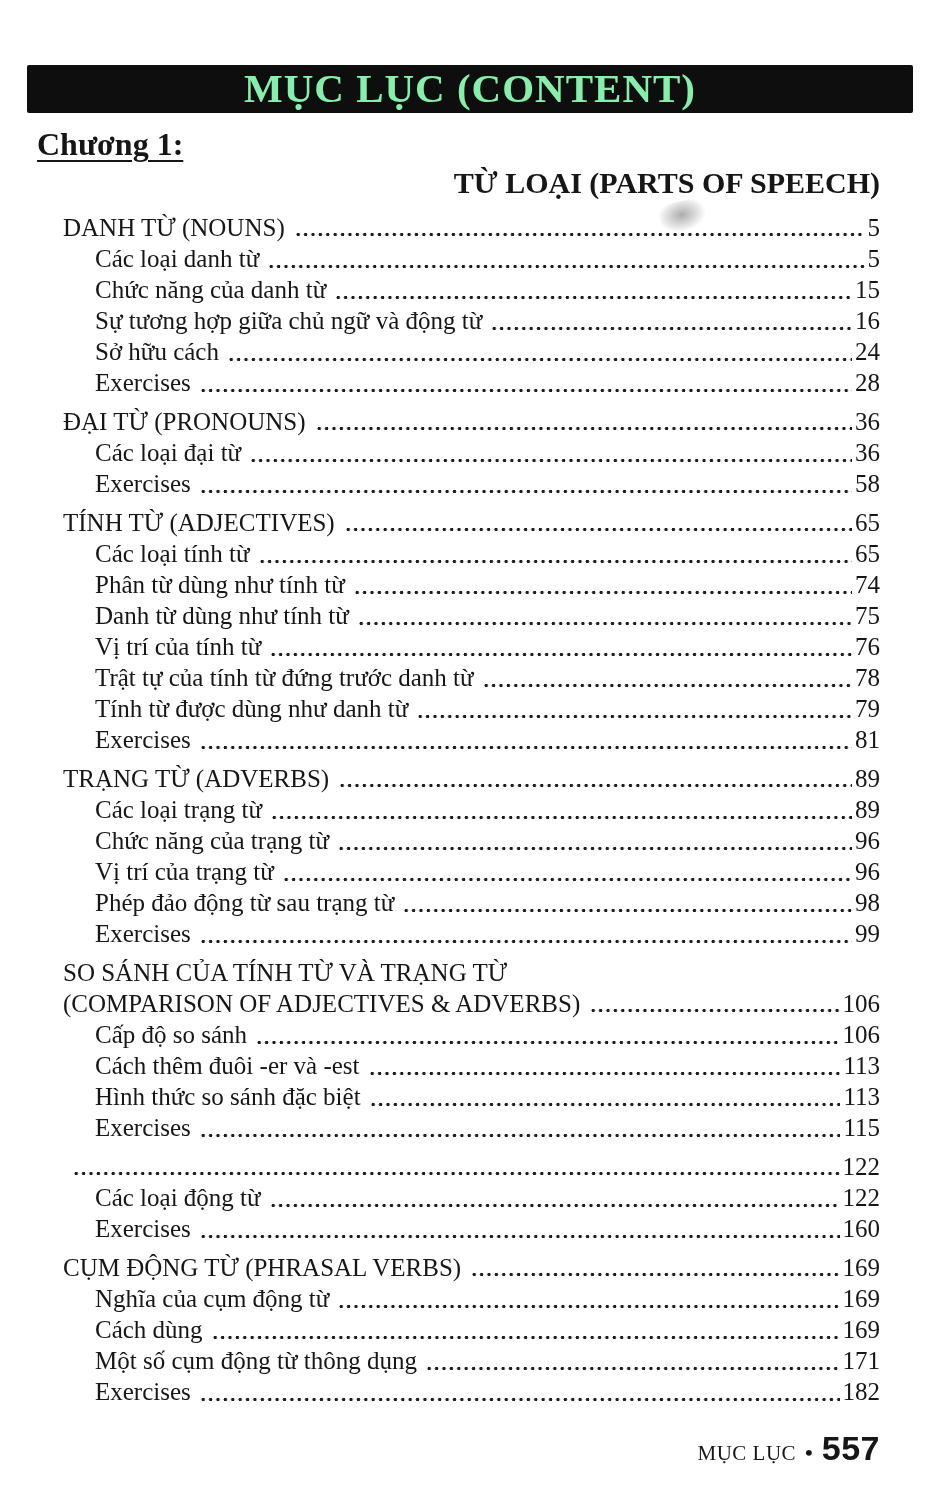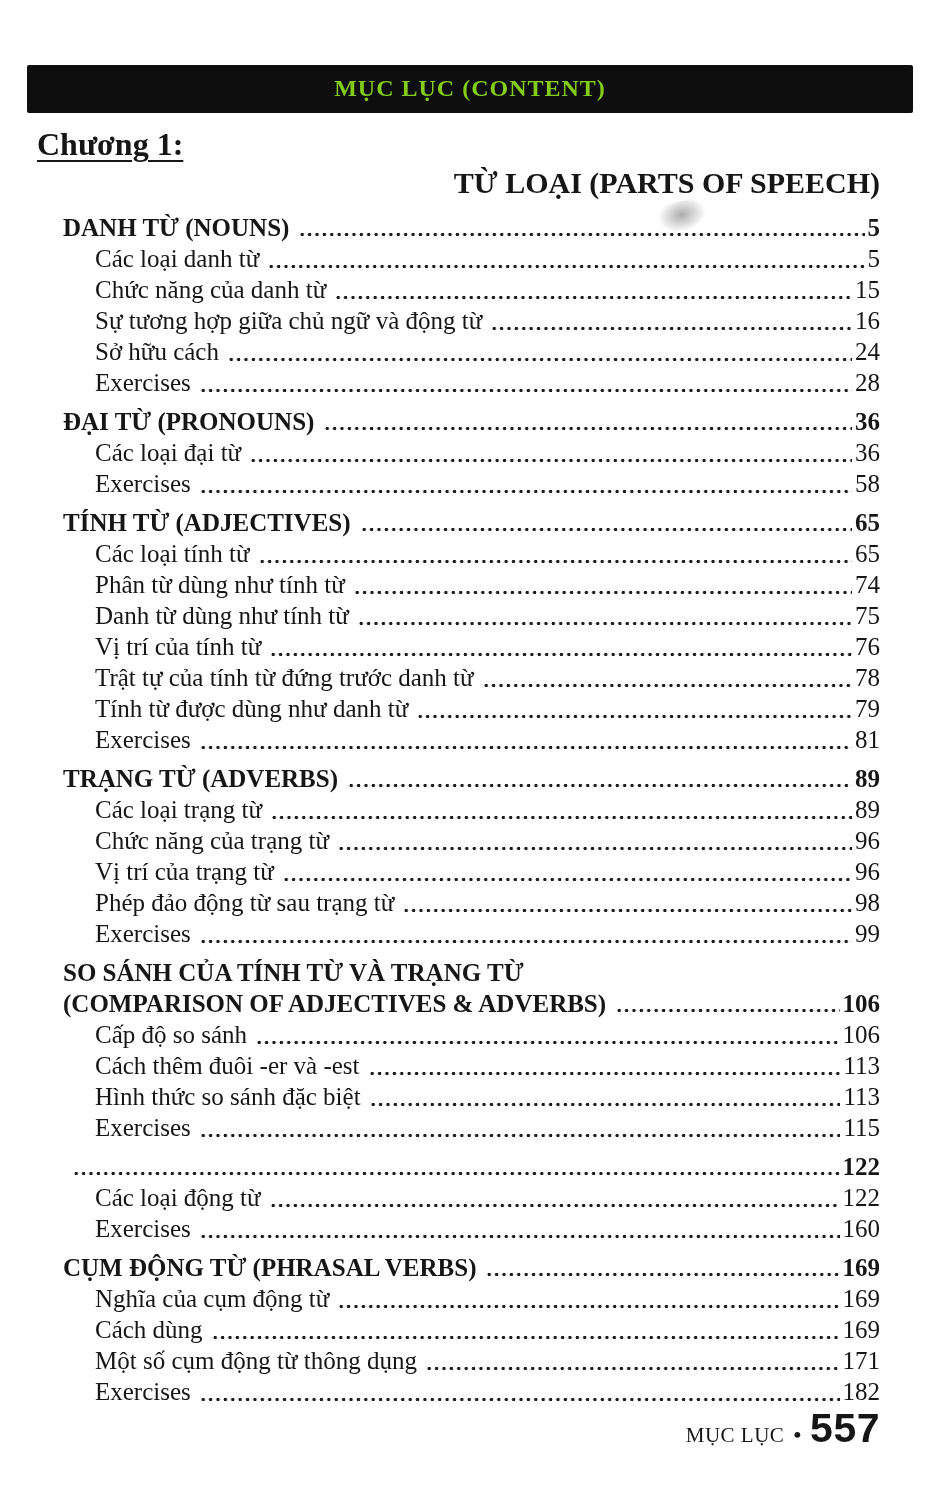--- a/index.html
+++ b/index.html
@@ -10,49 +10,49 @@
     font-family:"Liberation Serif","DejaVu Serif",serif;
     color:#161616;
     overflow:hidden;
   }
   .header-bar{
     position:absolute;left:27px;top:65px;width:886px;height:48px;
     background:#0e0e0e;border-radius:2px;
     display:flex;align-items:center;justify-content:center;
   }
   .header-bar .header-title{
-    color:#84cc16;font-weight:bold;font-size:24px;letter-spacing:1px;
+    color:#86efac;font-weight:bold;font-size:41px;letter-spacing:1px;
     white-space:nowrap;transform:translateY(-1px);
   }
   .content{position:absolute;left:37px;top:127px;width:843px;}
   .chapter-label{
     font-size:32px;font-weight:bold;line-height:35px;
     text-decoration:underline;text-decoration-thickness:2px;text-underline-offset:5px;
   }
   .chapter-title{font-size:30px;font-weight:bold;line-height:42px;margin-bottom:8px;white-space:nowrap;text-align:right;}
   .row{display:flex;align-items:flex-end;height:31px;font-size:25px;padding-left:58px;}
   .row .label{line-height:31px;white-space:nowrap;}
-  .row.section{font-weight:bold;padding-left:26px;margin-top:8px;text-align:right;}
+  .row.section{font-weight:normal;padding-left:26px;margin-top:8px;text-align:right;}
   .row.section.cont{margin-top:0;}
   .leader{
     flex:1 1 auto;height:7px;margin:0 3px 4px 9px;
     background-image:radial-gradient(circle at 3.2px 3.5px,#1d1d1d 1.55px,rgba(0,0,0,0) 2px);
     background-size:7.4px 7px;background-repeat:repeat-x;background-position:left bottom;
   }
   .row.section .leader{margin-bottom:5px;margin-left:10px;}
   .pageno{white-space:nowrap;line-height:31px;}
   .footer{
     display:flex;justify-content:flex-end;align-items:baseline;
     margin-top:4px;padding-right:0;
   }
   .footer-label{font-size:21px;letter-spacing:0.5px;white-space:nowrap;}
   .footer-bullet{font-size:22px;font-weight:bold;margin:0 9px;}
   .footer-page{
     font-family:"Liberation Sans","DejaVu Sans",sans-serif;
-    font-size:41px;font-weight:bold;letter-spacing:0.5px;line-height:34px;
+    font-size:34px;font-weight:bold;letter-spacing:0.5px;line-height:34px;margin-top:20px;
   }
   .smudge{
     position:absolute;left:660px;top:201px;width:46px;height:30px;
     background:radial-gradient(ellipse at 48% 45%,rgba(105,105,105,0.55),rgba(140,140,140,0.28) 45%,rgba(160,160,160,0) 72%);
     transform:rotate(-14deg);
     pointer-events:none;
   }
 </style>
 </head>
 <body>

